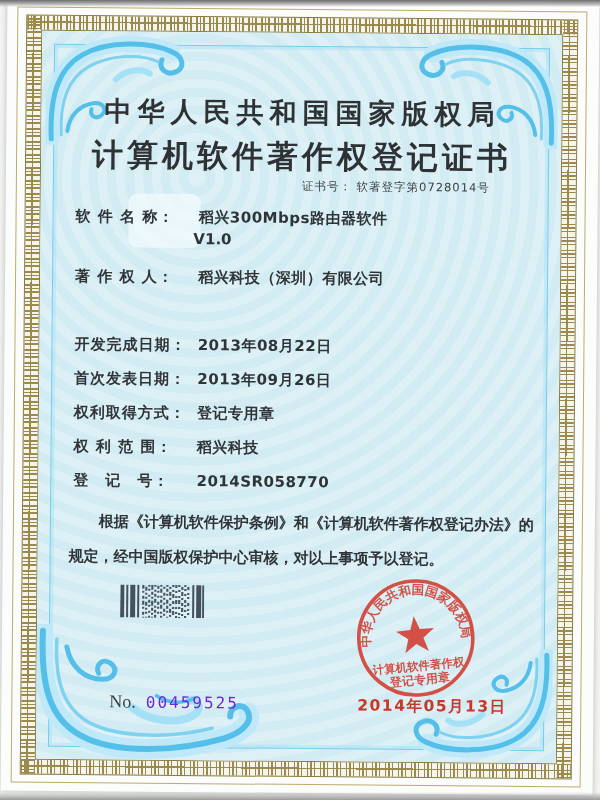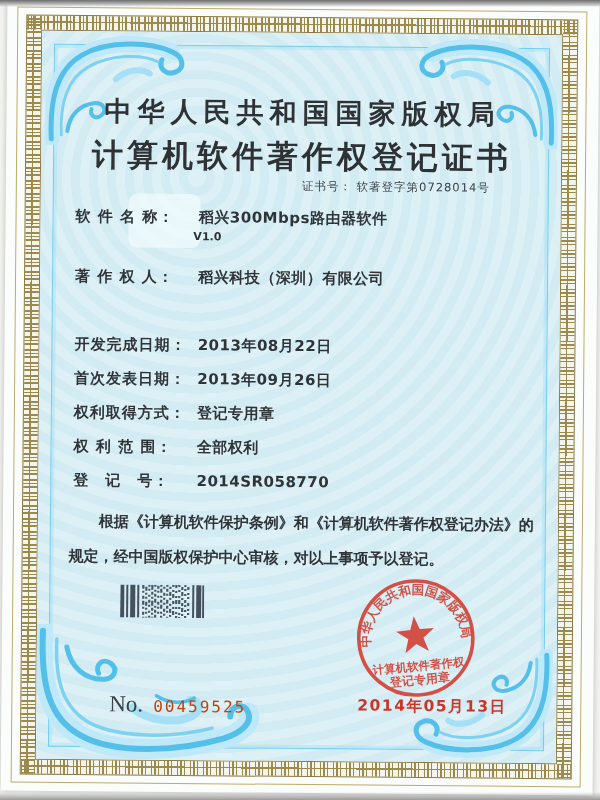--- a/index.html
+++ b/index.html
@@ -60,34 +60,34 @@
   .abs{position:absolute;z-index:4;}
   .issuer-title{left:0;right:0;top:92px;text-align:center;
     font-size:27px;font-weight:bold;letter-spacing:6px;color:#2e3235;}
   .doc-title{left:0;right:0;top:133px;text-align:center;
     font-size:31px;font-weight:bold;letter-spacing:4px;color:#2e3235;
     font-family:"DejaVu Serif","Liberation Serif",serif;}
   .certno-line{right:108px;top:176px;font-size:11.5px;color:#3a3f44;letter-spacing:1px;}
   .field-row{left:70px;font-size:15px;font-weight:bold;color:#2f3439;white-space:nowrap;}
   .field-row .lbl{display:inline-block;width:118px;letter-spacing:1px;}
   .field-row .val{letter-spacing:.5px;}
-  .version-line{left:188px;top:228px;font-size:11px;font-weight:bold;color:#2f3439;}
+  .version-line{left:188px;top:228px;font-size:15px;font-weight:bold;color:#2f3439;}
   .body-para{left:66px;top:503px;width:468px;font-size:15px;font-weight:bold;
     color:#2f3439;line-height:35px;}
   .body-para .l1{text-indent:2em;}
 
   .barcode{left:118px;top:583px;z-index:4;}
   .seal{left:348px;top:572px;z-index:5;transform:rotate(-6deg);}
   .seal-date{left:356px;top:692px;font-size:15.5px;font-weight:bold;color:#cc3428;
     letter-spacing:1.5px;z-index:6;}
   .serial{left:108px;top:690px;z-index:6;}
   .serial .no{font-family:"Liberation Serif","DejaVu Serif",serif;
-    font-size:23px;color:#3a4046;}
+    font-size:18px;color:#3a4046;}
   .serial .num{font-family:"DejaVu Sans Mono","Liberation Mono",monospace;
-    font-size:16px;color:#c2410c;letter-spacing:2px;margin-left:10px;}
+    font-size:16px;color:#6d28d9;letter-spacing:2px;margin-left:10px;}
 </style>
 </head>
 <body>
 
 <div class="scan-strip-top"></div>
 <div class="scan-strip-bottom"></div>
 
 <div class="sheet">
 
   <div class="outer-line"></div>
@@ -176,21 +176,21 @@
     <span class="val">2013年09月26日</span>
   </div>
 
   <div class="abs field-row" style="top:402px">
     <span class="lbl">权利取得方式：</span>
     <span class="val">登记专用章</span>
   </div>
 
   <div class="abs field-row" style="top:436px">
     <span class="lbl">权 利 范 围：</span>
-    <span class="val">全部权利</span>
+    <span class="val">稻兴科技</span>
   </div>
 
   <div class="abs field-row" style="top:470px">
     <span class="lbl">登　记　号：</span>
     <span class="val">2014SR058770</span>
   </div>
 
   <div class="abs body-para">
     <div class="l1">根据《计算机软件保护条例》和《计算机软件著作权登记办法》的</div>
     <div class="l2">规定，经中国版权保护中心审核，对以上事项予以登记。</div>

